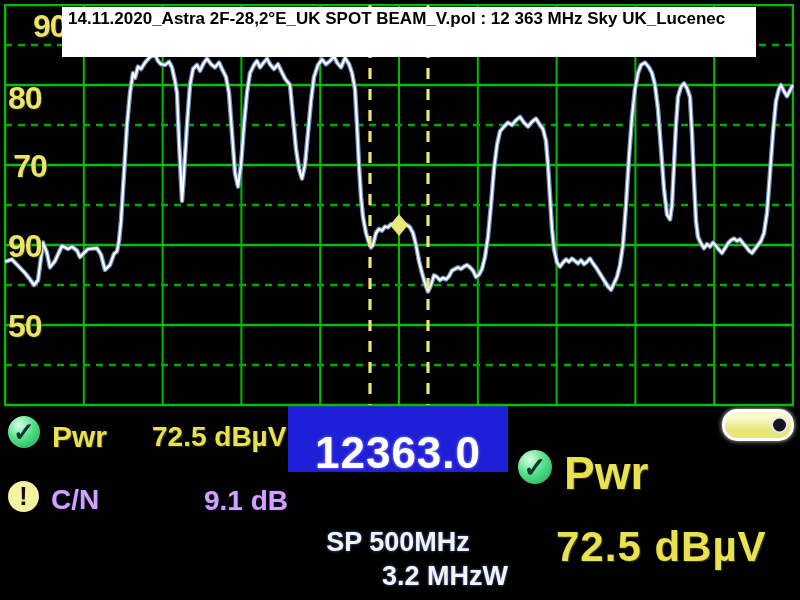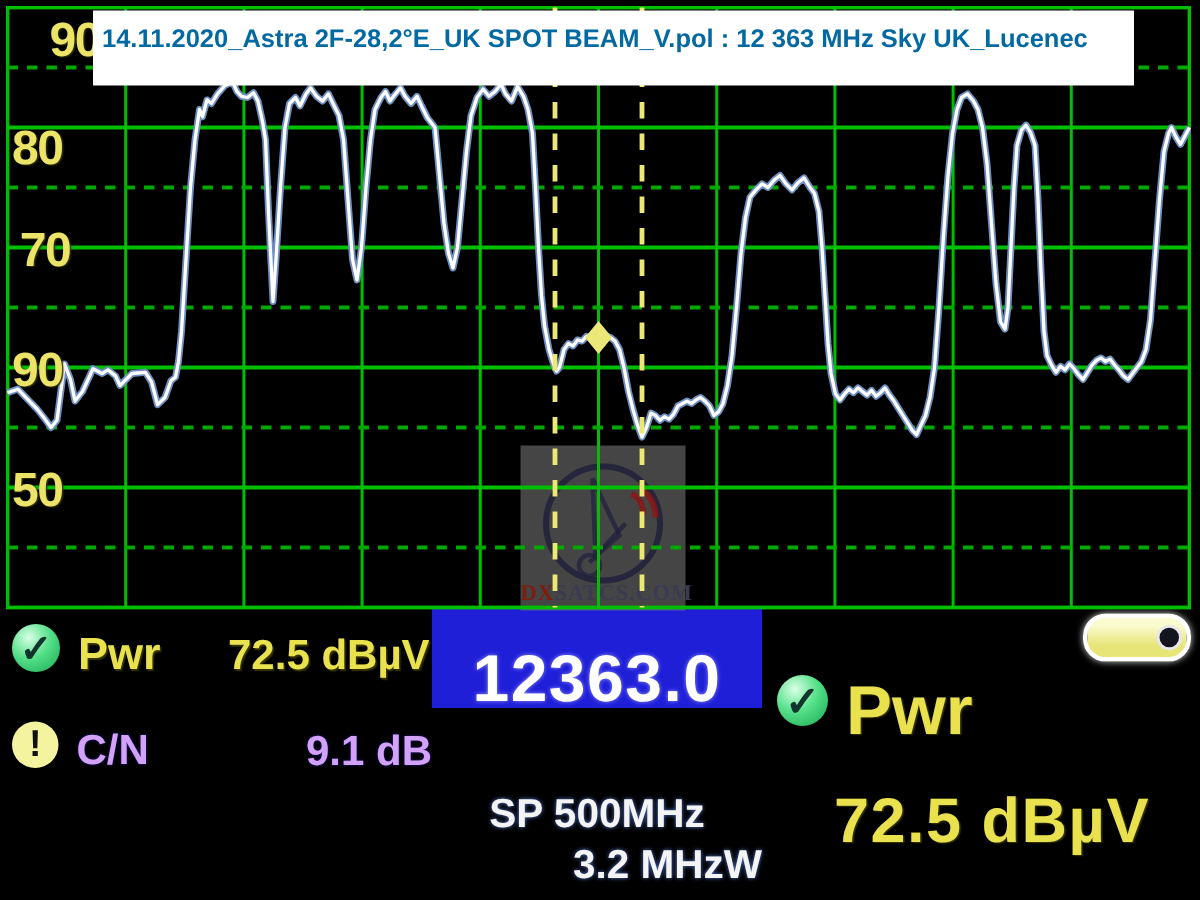--- a/index.html
+++ b/index.html
@@ -8,22 +8,22 @@
 
   
   #graph{position:absolute;left:0;top:0;width:800px;height:412px;background:#000;}
   #spec{position:absolute;left:4px;top:4px;z-index:2;}
   .ylabel{position:absolute;z-index:3;left:8px;width:44px;color:#ece468;
           font-size:32px;font-weight:bold;letter-spacing:-1px;
           text-shadow:1px 1px 1px #333300;}
 
   
   #banner{position:absolute;left:62px;top:7px;width:694px;height:50px;z-index:5;
-          background:#ffffff;color:#0369a1;font-weight:bold;font-size:17px;
-          line-height:24px;padding:7px 0 0 6px;box-sizing:border-box;white-space:nowrap;}
+          background:#ffffff;color:#000000;font-weight:bold;font-size:17px;
+          line-height:24px;padding:0 0 0 6px;box-sizing:border-box;white-space:nowrap;}
 
   
   #watermark{position:absolute;left:347px;top:297px;width:110px;height:110px;z-index:1;
              background:rgba(125,125,125,0.55);}
   #watermark .wm-text{position:absolute;left:0;bottom:2px;width:110px;text-align:center;
              font-family:"Liberation Serif", serif;font-weight:bold;font-size:15px;letter-spacing:0.5px;}
   #watermark .wm-dx{color:#7d1d12;}
   #watermark .wm-rest{color:#3a3a52;}
 
   
@@ -49,31 +49,20 @@
      box-shadow:0 0 5px rgba(255,255,255,0.8);}
   #battery .tip{position:absolute;right:3px;top:50%;transform:translateY(-50%);
      width:13px;height:13px;border-radius:50%;background:#14141e;border:2px solid #e8e8e8;}
 </style>
 </head>
 <body>
 
 <div id="screen">
 
   <div id="graph">
-    <div id="watermark">
-      <svg width="110" height="110" viewBox="0 0 110 110">
-        <circle cx="55" cy="52" r="38" fill="none" stroke="#1d1d3a" stroke-width="4" opacity="0.8"></circle>
-        <path d="M48 22 L66 60 L50 74 Z" fill="none" stroke="#23233f" stroke-width="3" opacity="0.8"></path>
-        <line x1="46" y1="78" x2="70" y2="52" stroke="#23233f" stroke-width="3" opacity="0.8"></line>
-        <circle cx="46" cy="80" r="7" fill="none" stroke="#23233f" stroke-width="3" opacity="0.8"></circle>
-        <path d="M82 46 a16 16 0 0 0 -8 -14" fill="none" stroke="#8b1616" stroke-width="4" opacity="0.85"></path>
-        <path d="M90 48 a24 24 0 0 0 -12 -21" fill="none" stroke="#8b1616" stroke-width="4" opacity="0.85"></path>
-      </svg>
-      <div class="wm-text"><span class="wm-dx">DX</span><span class="wm-rest">SATCS.COM</span></div>
-    </div>
     <svg id="spec" width="790" height="403" viewBox="0 0 790 403">
         <rect x="1" y="1" width="788" height="400" fill="none" stroke="#00be00" stroke-width="2.5"></rect>
         <g>
           <line x1="79.8" y1="1" x2="79.8" y2="401" stroke="#00be00" stroke-width="2"></line>
           <line x1="158.6" y1="1" x2="158.6" y2="401" stroke="#00be00" stroke-width="2"></line>
           <line x1="237.4" y1="1" x2="237.4" y2="401" stroke="#00be00" stroke-width="2"></line>
           <line x1="316.2" y1="1" x2="316.2" y2="401" stroke="#00be00" stroke-width="2"></line>
           <line x1="395" y1="1" x2="395" y2="401" stroke="#00be00" stroke-width="2"></line>
           <line x1="473.8" y1="1" x2="473.8" y2="401" stroke="#00be00" stroke-width="2"></line>
           <line x1="552.6" y1="1" x2="552.6" y2="401" stroke="#00be00" stroke-width="2"></line>

